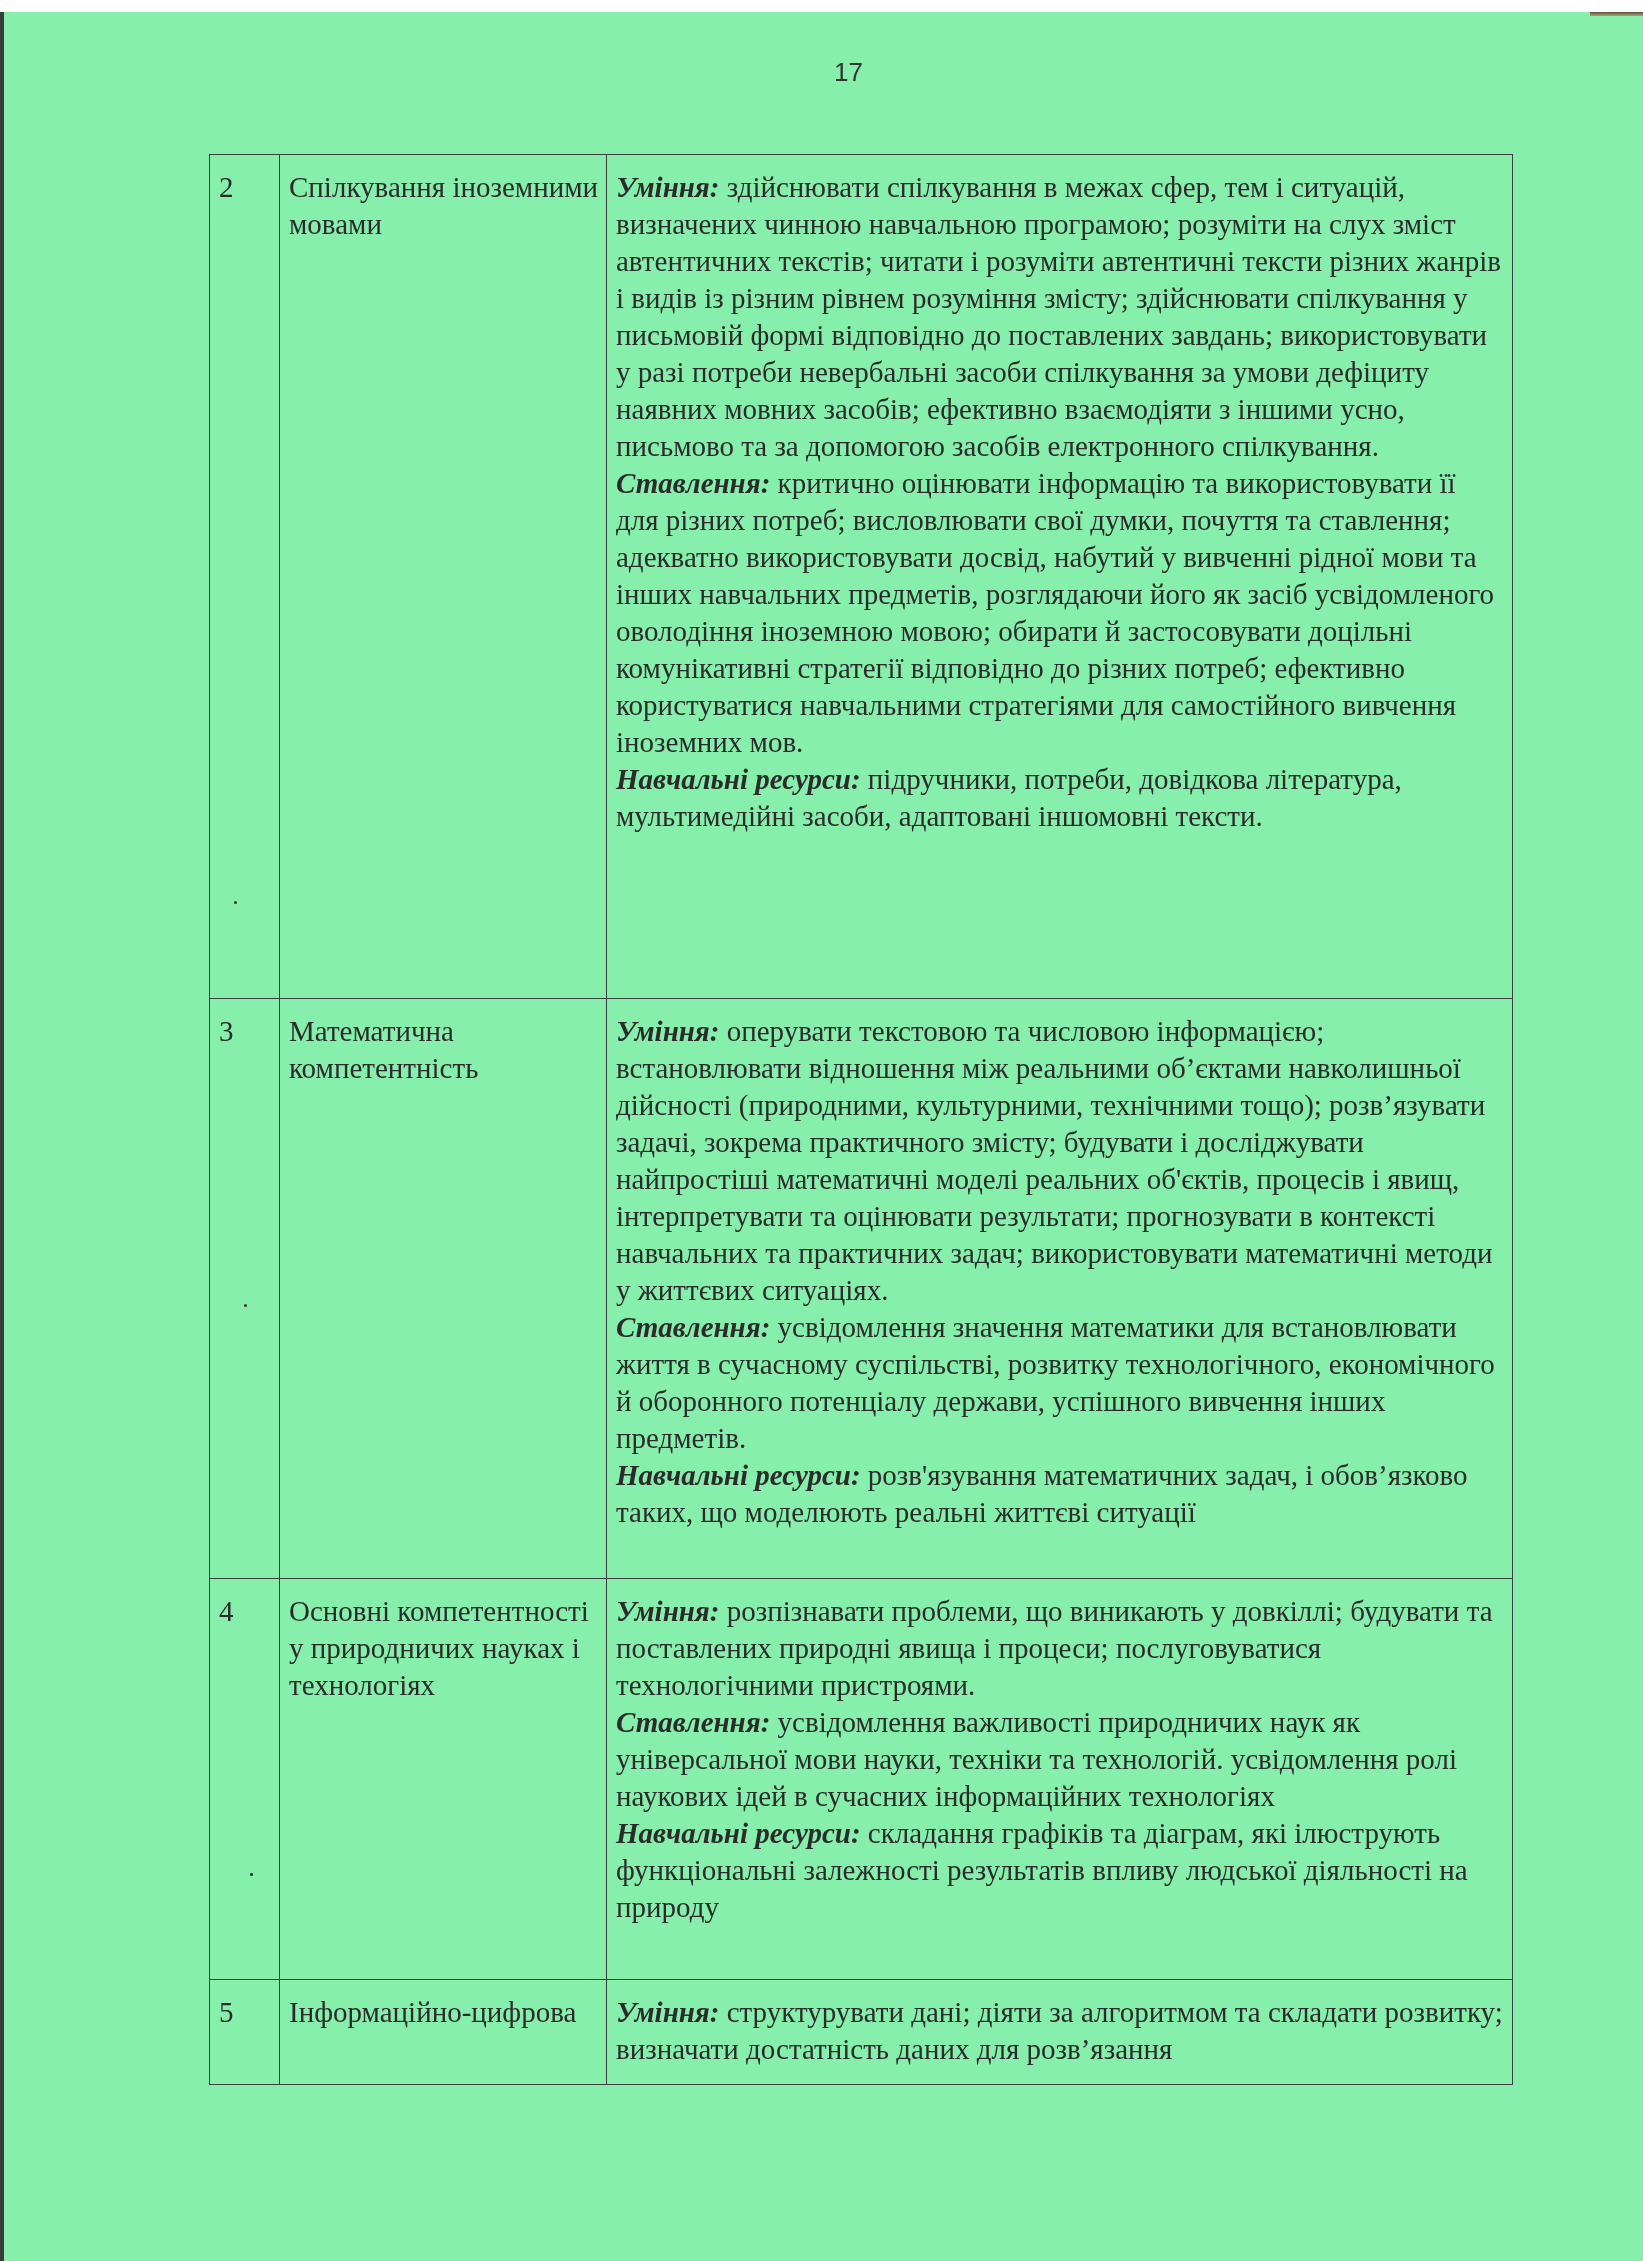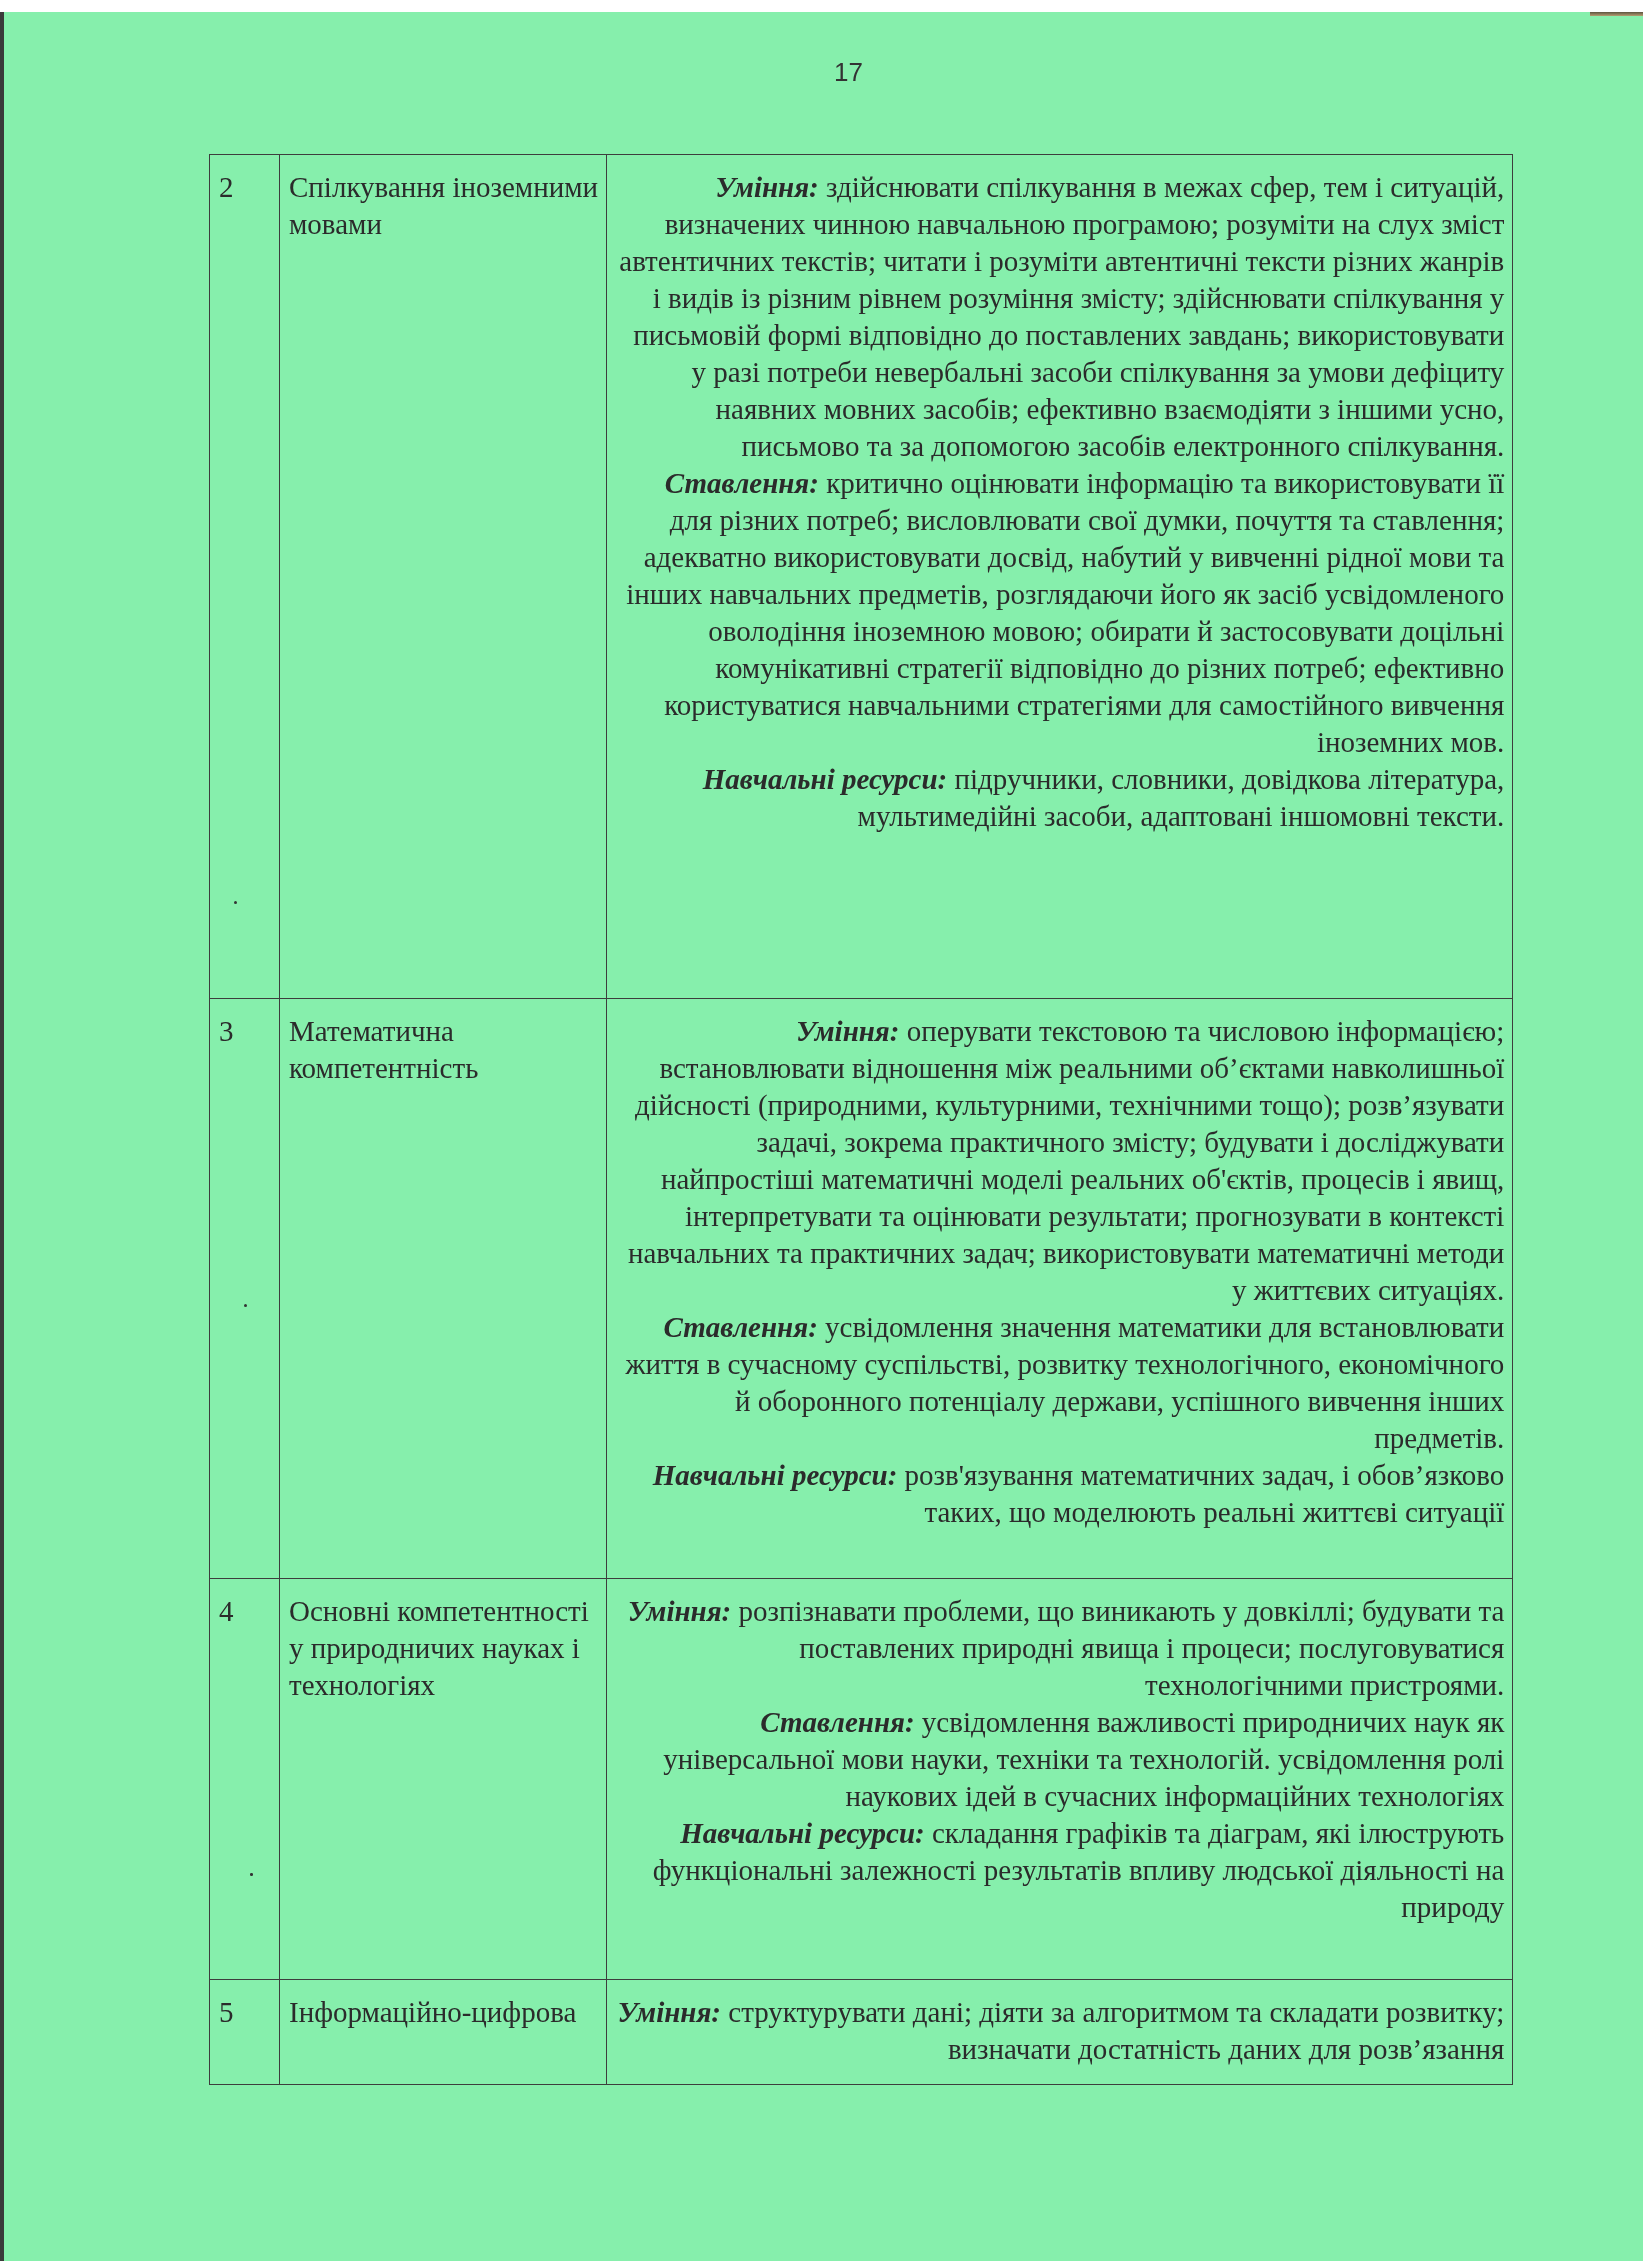--- a/index.html
+++ b/index.html
@@ -62,21 +62,21 @@
     vertical-align: top;
     font-size: 29px;
     line-height: 37px;
     padding: 14px 7.7px 11.6px 9px;
   }
   col.c-num { width: 70px; }
   col.c-name { width: 327px; }
   col.c-desc { width: 906px; }
   td.num { padding-left: 9px; }
   td.name { padding-left: 13px; font-family: Liberation Serif, serif; }
-  td.desc { padding-left: 10.3px; padding-right: 6.4px; text-align: right; }
+  td.desc { padding-left: 10.3px; padding-right: 6.4px; }
   .label {
     font-weight: bold;
     font-style: italic;
   }
   .para { display: block; }
   tr.r2 td { height: 817px; }
   tr.r3 td { height: 554px; }
   tr.r4 td { height: 374px; }
   tr.r5 td { height: 79px; }
   .stray-mark {
@@ -102,21 +102,21 @@
       <col class="c-name">
       <col class="c-desc">
     </colgroup>
     <tbody>
       <tr class="r2">
         <td class="num">2</td>
         <td class="name">Спілкування іноземними мовами</td>
         <td class="desc">
           <span class="para"><span class="label">Уміння:</span><span> здійснювати спілкування в межах сфер, тем і ситуацій, визначених чинною навчальною програмою; розуміти на слух зміст автентичних текстів; читати і розуміти автентичні тексти різних жанрів і видів із різним рівнем розуміння змісту; здійснювати спілкування у письмовій формі відповідно до поставлених завдань; використовувати у разі потреби невербальні засоби спілкування за умови дефіциту наявних мовних засобів; ефективно взаємодіяти з іншими усно, письмово та за допомогою засобів електронного спілкування.</span></span>
           <span class="para"><span class="label">Ставлення:</span><span> критично оцінювати інформацію та використовувати її для різних потреб; висловлювати свої думки, почуття та ставлення; адекватно використовувати досвід, набутий у вивченні рідної мови та інших навчальних предметів, розглядаючи його як засіб усвідомленого оволодіння іноземною мовою; обирати й застосовувати доцільні комунікативні стратегії відповідно до різних потреб; ефективно користуватися навчальними стратегіями для самостійного вивчення іноземних мов.</span></span>
-          <span class="para"><span class="label">Навчальні ресурси:</span><span> підручники, словники, довідкова література, мультимедійні засоби, адаптовані іншомовні тексти.</span></span>
+          <span class="para"><span class="label">Навчальні ресурси:</span><span> підручники, потреби, довідкова література, мультимедійні засоби, адаптовані іншомовні тексти.</span></span>
         </td>
       </tr>
       <tr class="r3">
         <td class="num">3</td>
         <td class="name">Математична компетентність</td>
         <td class="desc">
           <span class="para"><span class="label">Уміння:</span><span> оперувати текстовою та числовою інформацією; встановлювати відношення між реальними об’єктами навколишньої дійсності (природними, культурними, технічними тощо); розв’язувати задачі, зокрема практичного змісту; будувати і досліджувати найпростіші математичні моделі реальних об'єктів, процесів і явищ, інтерпретувати та оцінювати результати; прогнозувати в контексті навчальних та практичних задач; використовувати математичні методи у життєвих ситуаціях.</span></span>
           <span class="para"><span class="label">Ставлення:</span><span> усвідомлення значення математики для встановлювати життя в сучасному суспільстві, розвитку технологічного, економічного й оборонного потенціалу держави, успішного вивчення інших предметів.</span></span>
           <span class="para"><span class="label">Навчальні ресурси:</span><span> розв'язування математичних задач, і обов’язково таких, що моделюють реальні життєві ситуації</span></span>
         </td>

